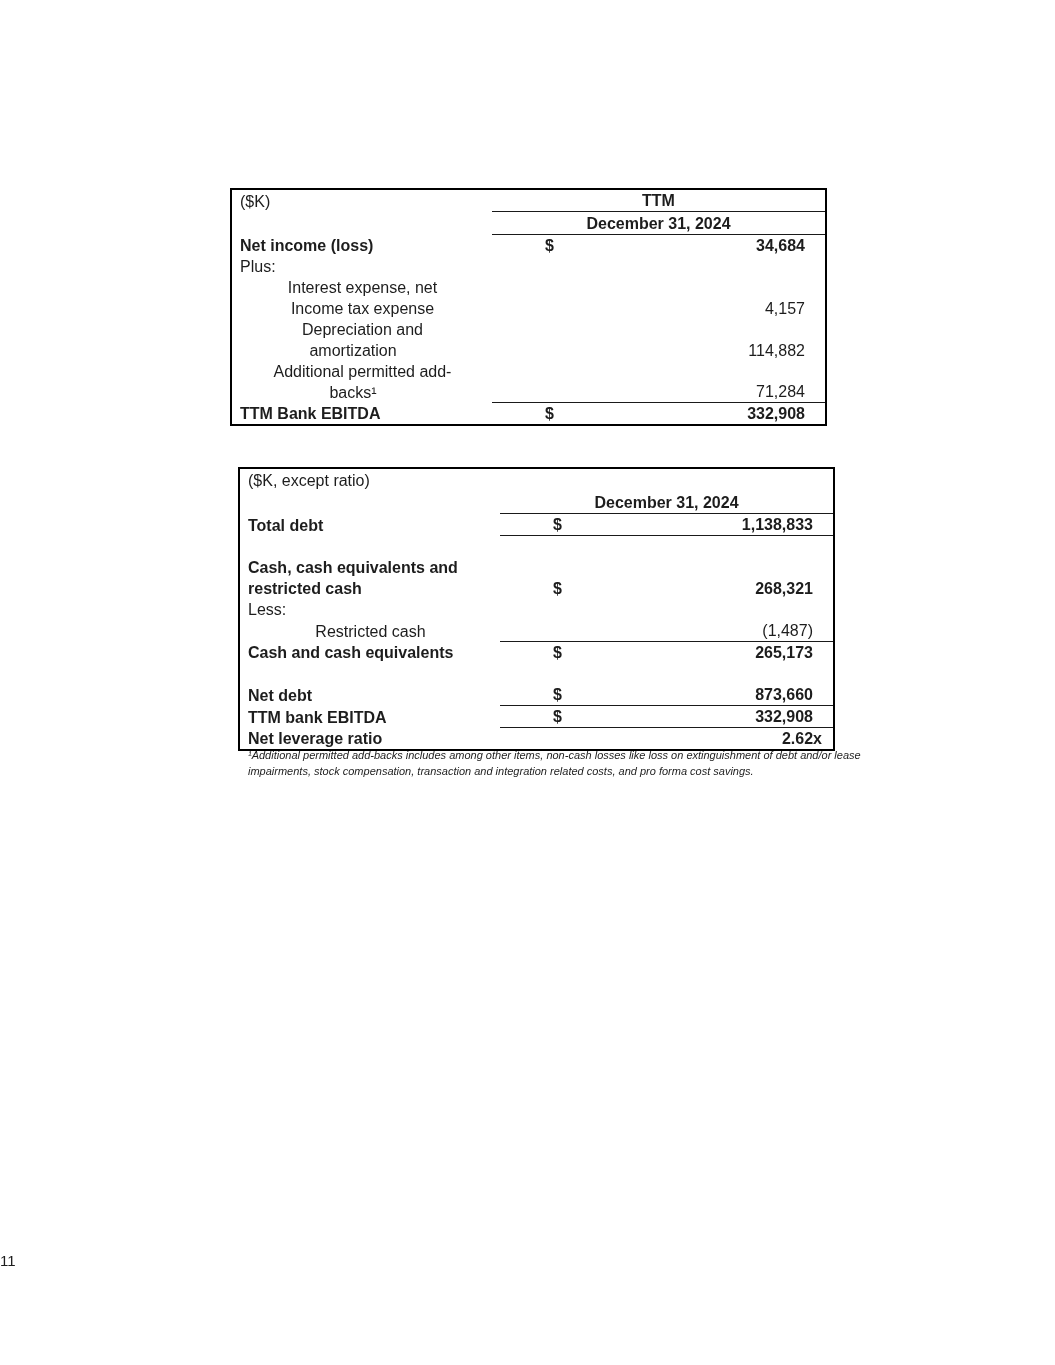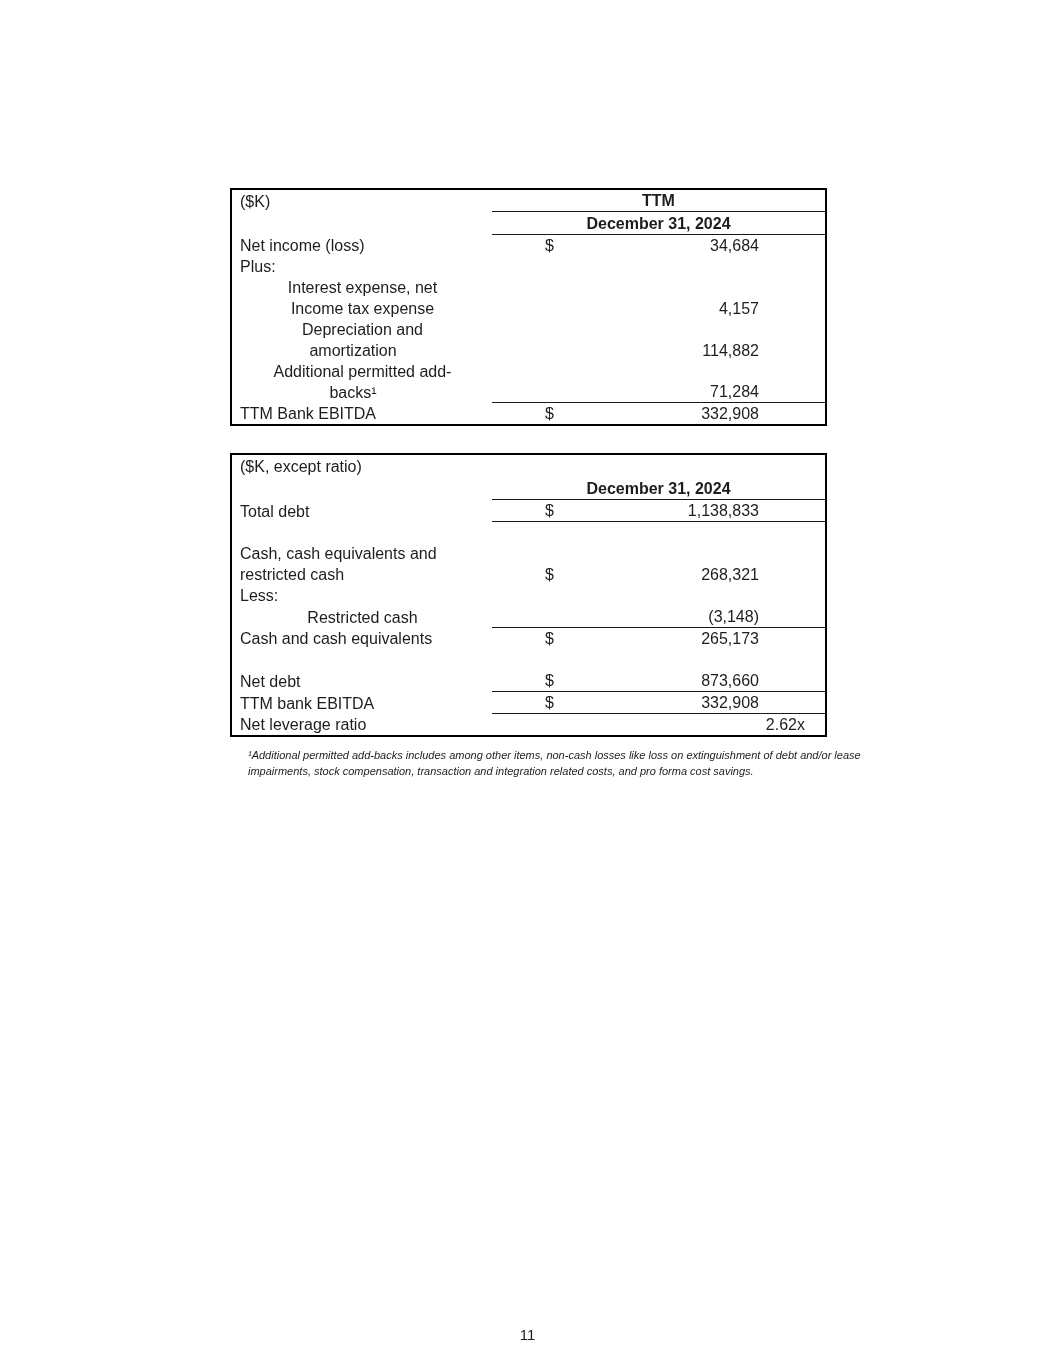--- a/index.html
+++ b/index.html
@@ -7,53 +7,53 @@
     width:1055px;height:1365px;background:#ffffff;
     font-family:"Liberation Sans",sans-serif;color:#1d1d1d;
     position:relative;overflow:hidden;
   }
   .fin-table{
     position:absolute;left:230px;width:597px;
     border:2px solid #000;box-sizing:border-box;background:#fff;
     font-size:16px;
   }
   #table1{top:188px;}
-  #table2{top:453px;}
+  #table2{top:467px;margin-left:8px;}
   .hrow,.row{display:flex;align-items:flex-end;min-height:21px;}
   .hrow{min-height:22px;}
   .hrow+.hrow{min-height:23px;}
   .label{
     flex:0 0 260px;box-sizing:border-box;
     padding-left:8px;padding-right:26px;line-height:21px;
   }
   .vals{
     flex:1;display:flex;align-items:flex-end;box-sizing:border-box;
     min-height:21px;
   }
   .vals.rule{border-bottom:1.5px solid #1a1a1a;}
   .hcell{flex:1;text-align:center;font-weight:600;line-height:21px;}
   .dollar{
     flex:0 0 70px;box-sizing:border-box;padding-left:53px;line-height:21px;
   }
   .amount{
     flex:1;box-sizing:border-box;text-align:right;
-    padding-right:66px;line-height:21px;white-space:nowrap;
-  }
-  .row.flush .amount{padding-right:20px;}
-  .row.em{font-weight:400;}
+    padding-right:20px;line-height:21px;white-space:nowrap;
+  }
+  .row.flush .amount{padding-right:11px;}
+  .row.em{font-weight:700;}
   .row.indent .label{text-indent:19px;text-align:center;}
   .row.spacer{height:21px;}
   .footnote{
     position:absolute;left:248px;top:748px;width:660px;
     font-size:11px;font-style:italic;line-height:15.5px;color:#1d1d1d;
     margin:0;
   }
   .pageno{
-    position:absolute;left:0;top:1326px;width:100%;
-    text-align:center;font-size:15px;color:#1d1d1d;
+    position:absolute;left:0;top:1252px;width:100%;
+    font-size:15px;color:#1d1d1d;
   }
 </style>
 </head>
 <body>
 
 <section class="fin-table" id="table1">
   <div class="hrow">
     <div class="label">($K)</div>
     <div class="vals rule">
       <div class="hcell">TTM</div>
@@ -162,21 +162,21 @@
         <div class="vals">
           <span class="dollar"></span>
           <span class="amount"></span>
         </div>
       </div>
 
       <div class="row indent">
         <div class="label">Restricted cash</div>
         <div class="vals rule">
           <span class="dollar"></span>
-          <span class="amount">(3,148)</span>
+          <span class="amount">(1,487)</span>
         </div>
       </div>
 
       <div class="row em">
         <div class="label">Cash and cash equivalents</div>
         <div class="vals">
           <span class="dollar">$</span>
           <span class="amount">265,173</span>
         </div>
       </div>

